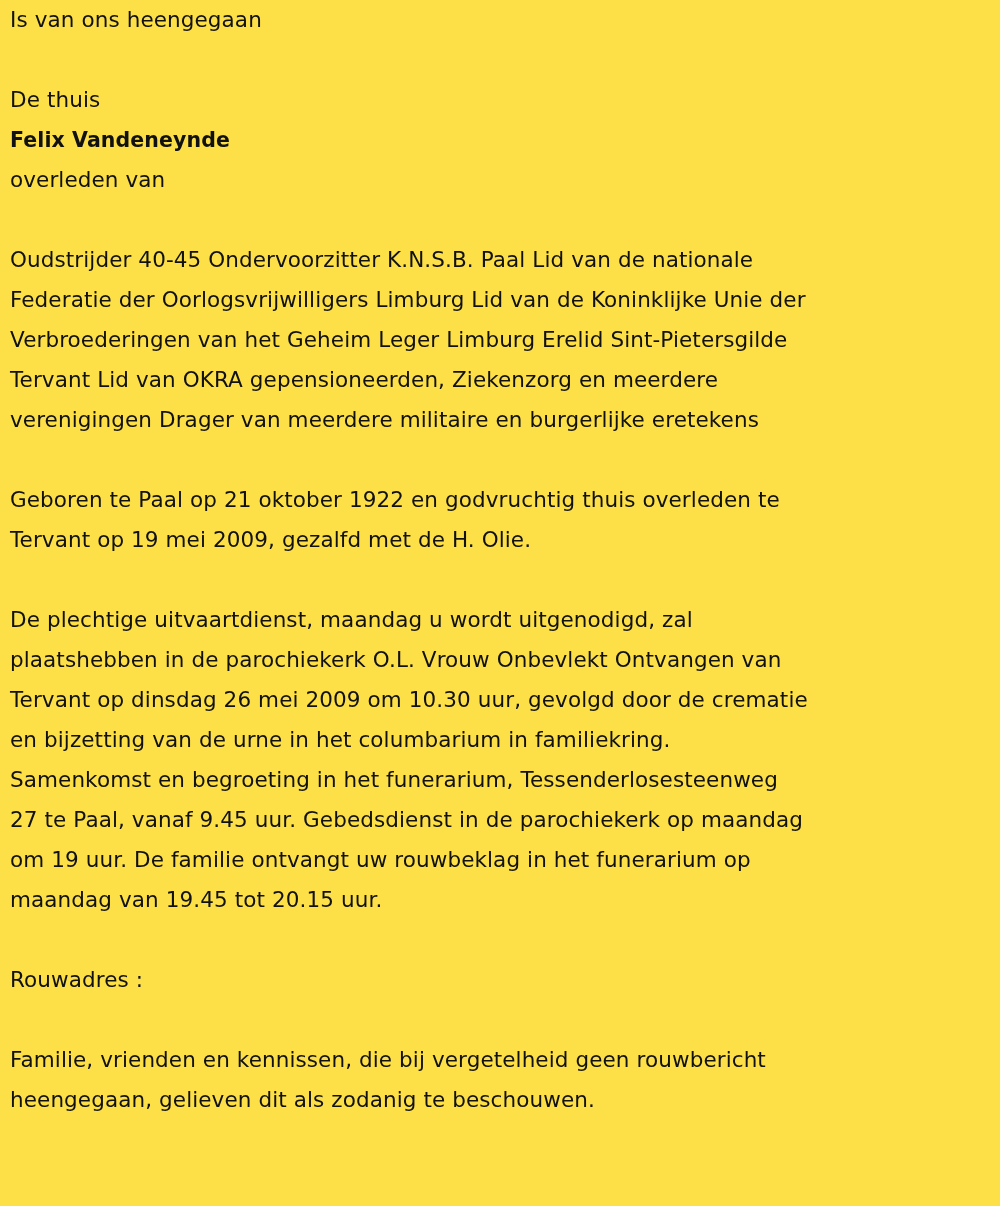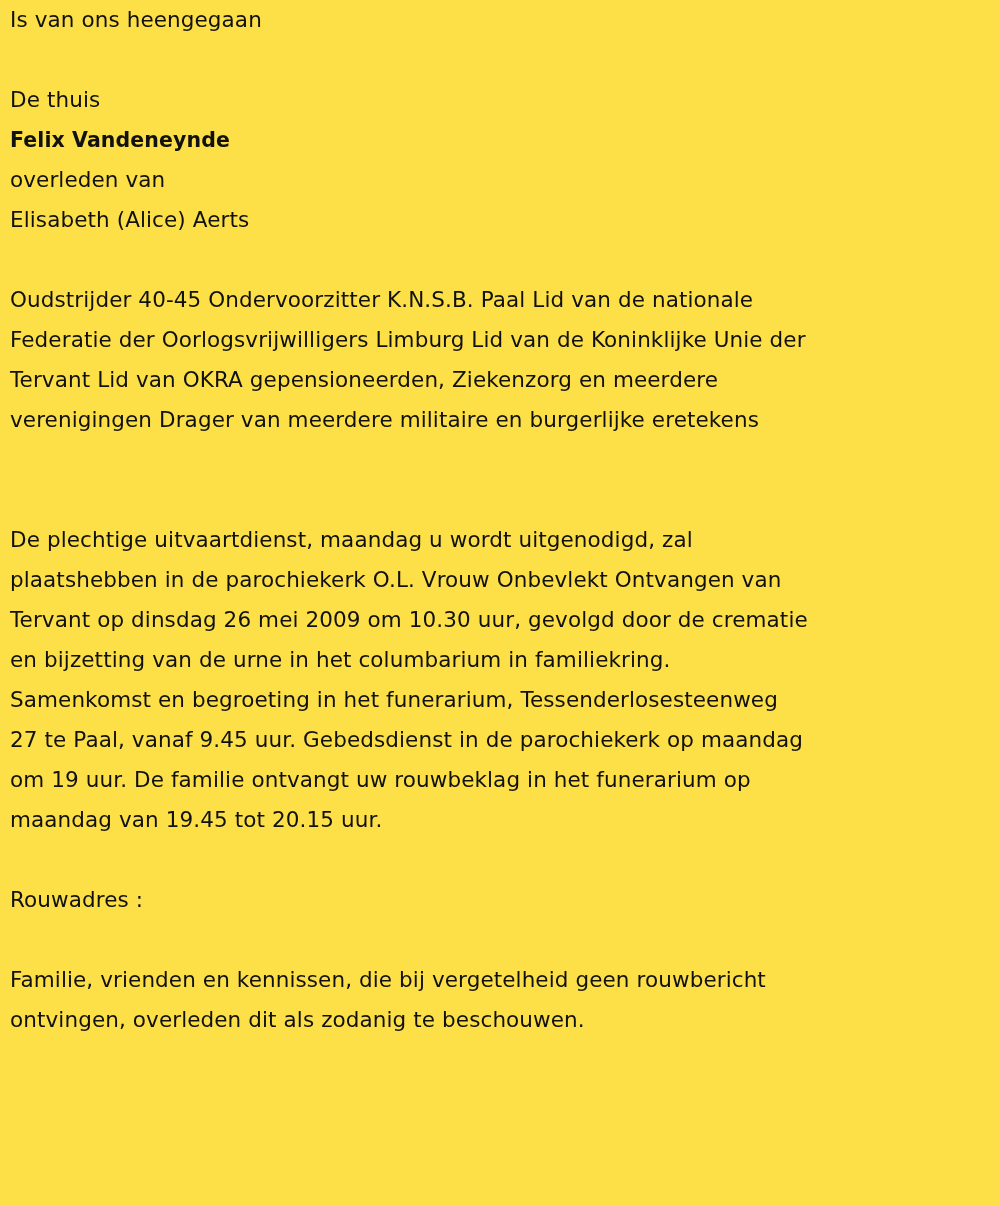--- a/index.html
+++ b/index.html
@@ -59,34 +59,38 @@
   <div class="block">
     <span class="line">Is van ons heengegaan</span>
   </div>
 
   <span class="spacer"></span>
 
   <div class="block">
     <span class="line">De thuis</span>
     <span class="line name-line">Felix Vandeneynde</span>
     <span class="line">overleden van</span>
-    <span class="line">Elisabeth (Alice) Aerts</span>
   </div>
 
   <span class="spacer"></span>
 
   <div class="block">
     <span class="line">Oudstrijder 40-45 Ondervoorzitter K.N.S.B. Paal Lid van de nationale</span>
     <span class="line">Federatie der Oorlogsvrijwilligers Limburg Lid van de Koninklijke Unie der</span>
+    <span class="line">Verbroederingen van het Geheim Leger Limburg Erelid Sint-Pietersgilde</span>
     <span class="line">Tervant Lid van OKRA gepensioneerden, Ziekenzorg en meerdere</span>
     <span class="line">verenigingen Drager van meerdere militaire en burgerlijke eretekens</span>
   </div>
 
   <span class="spacer"></span>
 
+  <div class="block">
+    <span class="line">Geboren te Paal op 21 oktober 1922 en godvruchtig thuis overleden te</span>
+    <span class="line">Tervant op 19 mei 2009, gezalfd met de H. Olie.</span>
+  </div>
 
   <span class="spacer"></span>
 
   <div class="block">
     <span class="line">De plechtige uitvaartdienst, maandag u wordt uitgenodigd, zal</span>
     <span class="line">plaatshebben in de parochiekerk O.L. Vrouw Onbevlekt Ontvangen van</span>
     <span class="line">Tervant op dinsdag 26 mei 2009 om 10.30 uur, gevolgd door de crematie</span>
     <span class="line">en bijzetting van de urne in het columbarium in familiekring.</span>
     <span class="line">Samenkomst en begroeting in het funerarium, Tessenderlosesteenweg</span>
     <span class="line">27 te Paal, vanaf 9.45 uur. Gebedsdienst in de parochiekerk op maandag</span>
@@ -97,16 +101,16 @@
   <span class="spacer"></span>
 
   <div class="block">
     <span class="line">Rouwadres :</span>
   </div>
 
   <span class="spacer"></span>
 
   <div class="block">
     <span class="line">Familie, vrienden en kennissen, die bij vergetelheid geen rouwbericht</span>
-    <span class="line">ontvingen, overleden dit als zodanig te beschouwen.</span>
+    <span class="line">heengegaan, gelieven dit als zodanig te beschouwen.</span>
   </div>
 
 </div>
 
 </body></html>

